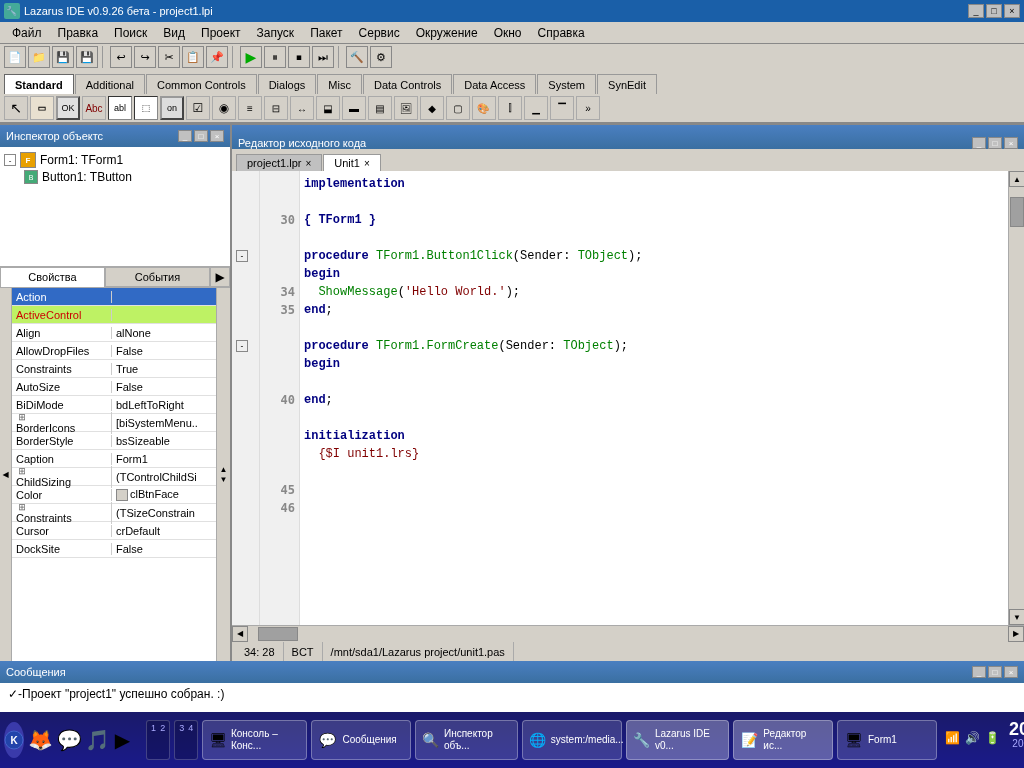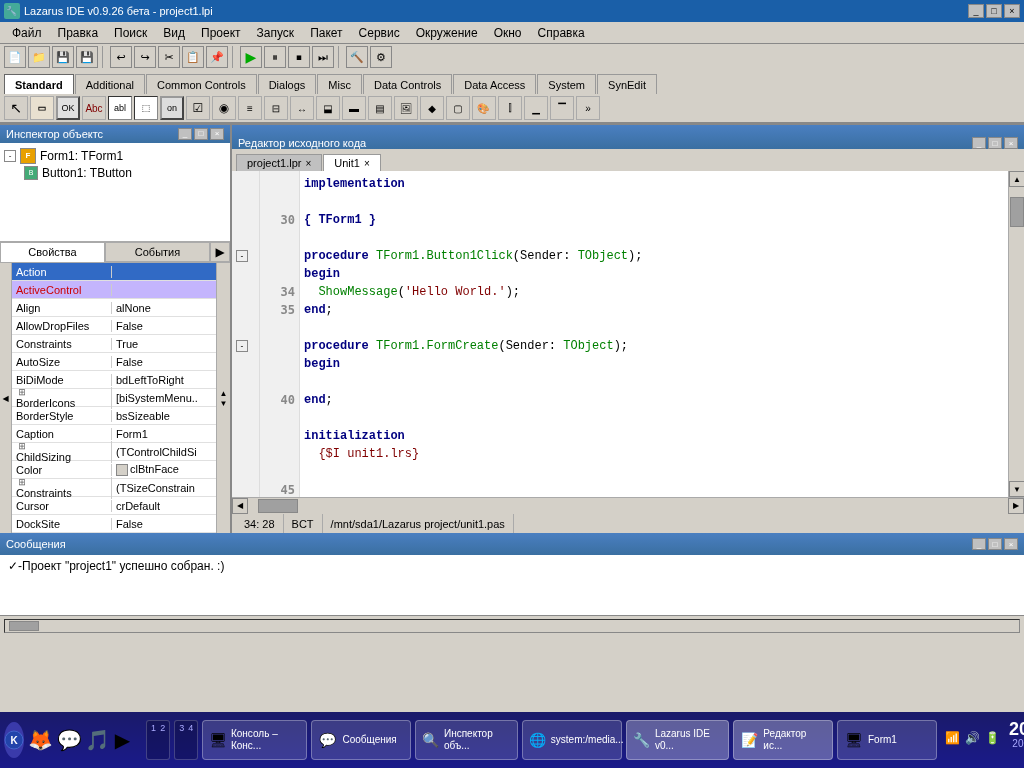--- a/index.html
+++ b/index.html
@@ -99,21 +99,21 @@
       background: #d4d0c8;
       border: 1px solid #aaa;
       cursor: pointer;
       display: flex; align-items: center; justify-content: center;
       font-size: 11px;
     }
     
     
     .main-area {
       display: flex;
-      height: 408px;
+      height: 536px;
     }
     
     
     .inspector {
       width: 232px;
       min-width: 232px;
       display: flex;
       flex-direction: column;
       border-right: 2px solid #888;
     }
@@ -176,21 +176,21 @@
     }
     .props-right-arrow { width: 14px; background: #d4d0c8; border-left: 1px solid #aaa; cursor: pointer; display: flex; align-items: center; justify-content: center; font-size: 8px; }
     
     .prop-row {
       display: flex;
       border-bottom: 1px solid #e0e0e0;
       height: 18px;
       align-items: center;
     }
     .prop-row.selected { background: #316ac5; color: white; }
-    .prop-row.highlighted { background: #c4b5fd; }
+    .prop-row.highlighted { background: #bef264; }
     .prop-name {
       width: 100px;
       padding: 0 4px;
       font-size: 11px;
       border-right: 1px solid #ccc;
       white-space: nowrap;
       overflow: hidden;
     }
     .prop-value {
       flex: 1;

